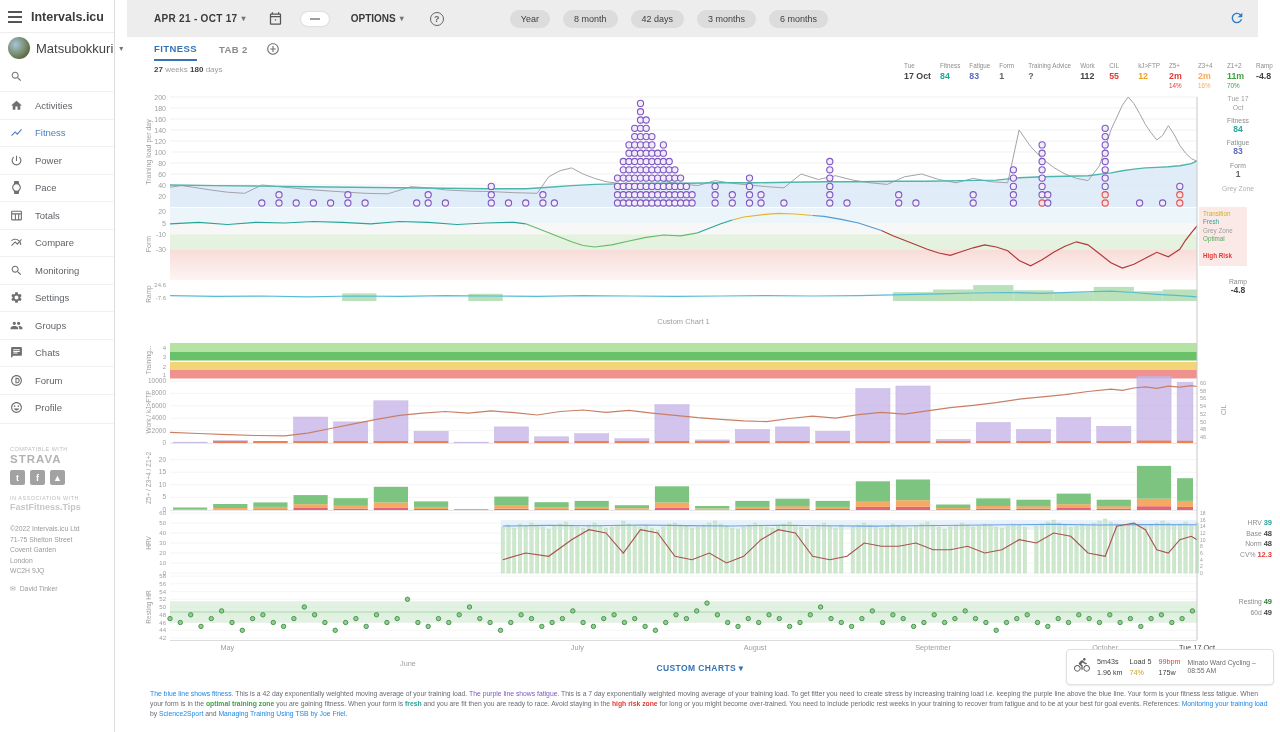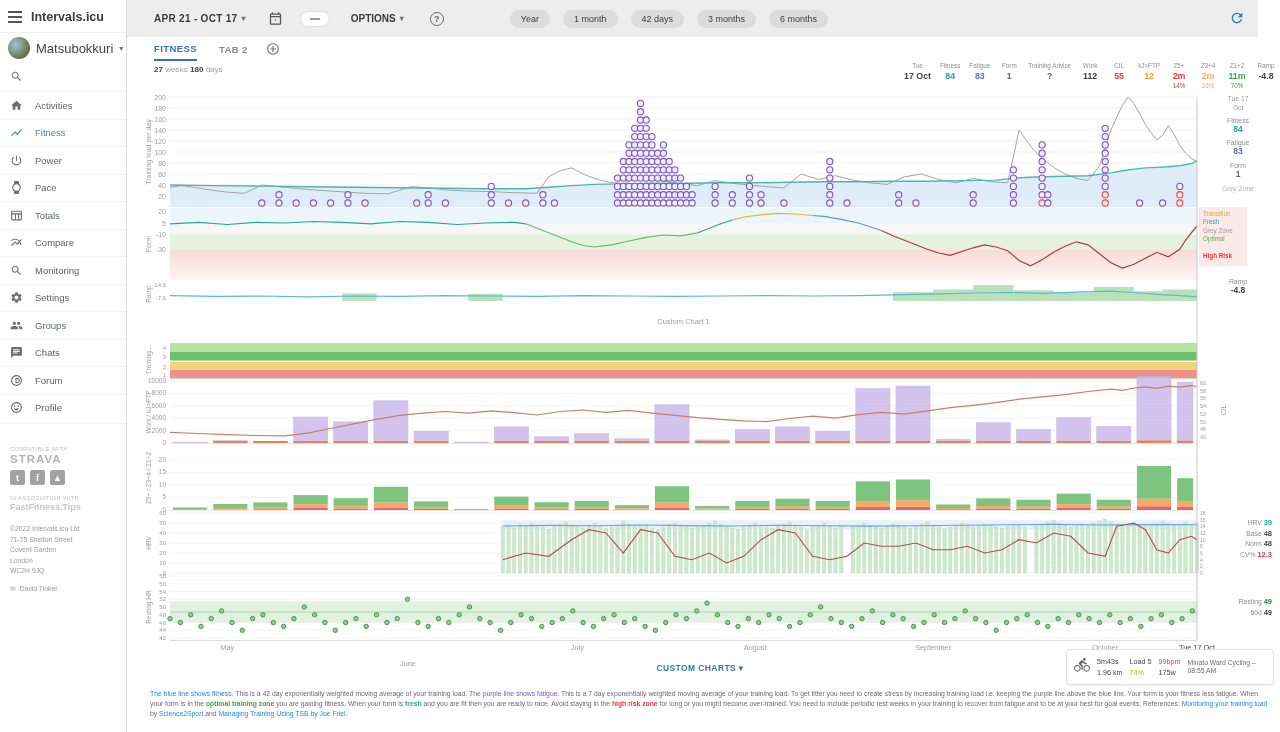--- a/index.html
+++ b/index.html
@@ -2,21 +2,21 @@
 <html><head>
 <meta charset="utf-8">
 <style>
   * { margin:0; padding:0; box-sizing:border-box; }
   html,body { background:#fff; }
   body { font-family:"Liberation Sans", sans-serif; }
   #app { position:relative; width:1280px; height:732px; background:#fff; overflow:hidden; }
   #charts-svg { position:absolute; left:0; top:0; z-index:1; }
 
   
-  #sidebar { position:absolute; left:0; top:0; width:127px; height:732px; background:#fff; border-right:1px solid #ddd; z-index:6; }
+  #sidebar { position:absolute; left:0; top:0; width:115px; height:732px; background:#fff; border-right:1px solid #ddd; z-index:6; }
   .sb-header { display:flex; align-items:center; gap:9px; padding:10px 8px 8px 8px; }
   #hamburger { display:inline-flex; flex-direction:column; gap:3px; cursor:pointer; }
   #hamburger i { display:block; width:14px; height:2px; background:#555; }
   .app-title { font-size:12.5px; font-weight:bold; color:#3c3c3c; }
   .sb-user { display:flex; align-items:center; gap:6px; padding:4px 8px; border-top:1px solid #eee; }
   .avatar { width:22px; height:22px; border-radius:50%; background:radial-gradient(circle at 35% 35%, #a8c4d8, #6b7f57 60%, #4a3b2d); flex:0 0 auto; }
   .user-name { font-size:13px; color:#424242; flex:1; }
   .caret { font-size:8px; color:#757575; }
   .sb-search { padding:6px 10px 4px 10px; }
   .nav-item { display:flex; align-items:center; gap:12px; height:27.5px; padding:0 10px; border-top:1px solid #f2f2f2; cursor:pointer; }
@@ -48,21 +48,21 @@
   .tab { margin-left:27px; font-size:9.5px; font-weight:bold; letter-spacing:.4px; color:#8a8a8a; cursor:pointer; height:24px; display:flex; align-items:center; }
   .tab.active { color:#3474b5; border-bottom:2.5px solid #3474b5; }
   .tab2 { margin-left:22px; }
   #add-tab { margin-left:18px; cursor:pointer; display:flex; }
 
   #range-summary { position:absolute; left:154px; top:65px; z-index:5; font-size:8px; color:#9e9e9e; }
   #range-summary b { color:#424242; font-weight:bold; }
 
   
   #stats-row { position:absolute; right:4px; top:62px; z-index:5; display:flex; gap:9px; align-items:flex-start; }
-  .stat-col { text-align:center; min-width:20px; }
+  .stat-col { min-width:20px; }
   .stat-label { font-size:6.3px; color:#8d8d8d; white-space:nowrap; }
   .stat-value { font-size:8.8px; font-weight:bold; margin-top:1.5px; white-space:nowrap; }
   .stat-sub { font-size:6.3px; margin-top:1px; }
 
   
   .rp { position:absolute; z-index:5; }
   .rp-center { right:2px; width:80px; text-align:center; }
   .rp-label { font-size:6.8px; color:#8d8d8d; }
   .rp-value { font-size:8.5px; font-weight:bold; }
   #rp-date { top:95px; font-size:6.8px; color:#9e9e9e; line-height:8.5px; }
@@ -904,21 +904,21 @@
     <span id="toggle-pill">
         <i></i>
       </span>
     <span id="options-btn">
       <span>OPTIONS</span>
       <span class="caret">▾</span>
     </span>
     <span id="help-icon">?</span>
     <div id="period-pills">
         <span class="pill">Year</span>
-        <span class="pill">1 month</span>
+        <span class="pill">8 month</span>
         <span class="pill">42 days</span>
         <span class="pill">3 months</span>
         <span class="pill">6 months</span>
       </div>
     <span id="refresh-icon">
       <svg width="16" height="16" viewBox="0 0 24 24">
           <path fill="#2f7cc4" d="M17.65 6.35A7.958 7.958 0 0 0 12 4c-4.42 0-7.99 3.58-7.99 8s3.57 8 7.99 8c3.73 0 6.84-2.55 7.73-6h-2.08A5.99 5.99 0 0 1 12 18c-3.31 0-6-2.69-6-6s2.69-6 6-6c1.66 0 3.14.69 4.22 1.78L13 11h7V4l-2.35 2.35z"></path>
         </svg>
     </span>
   </div>

